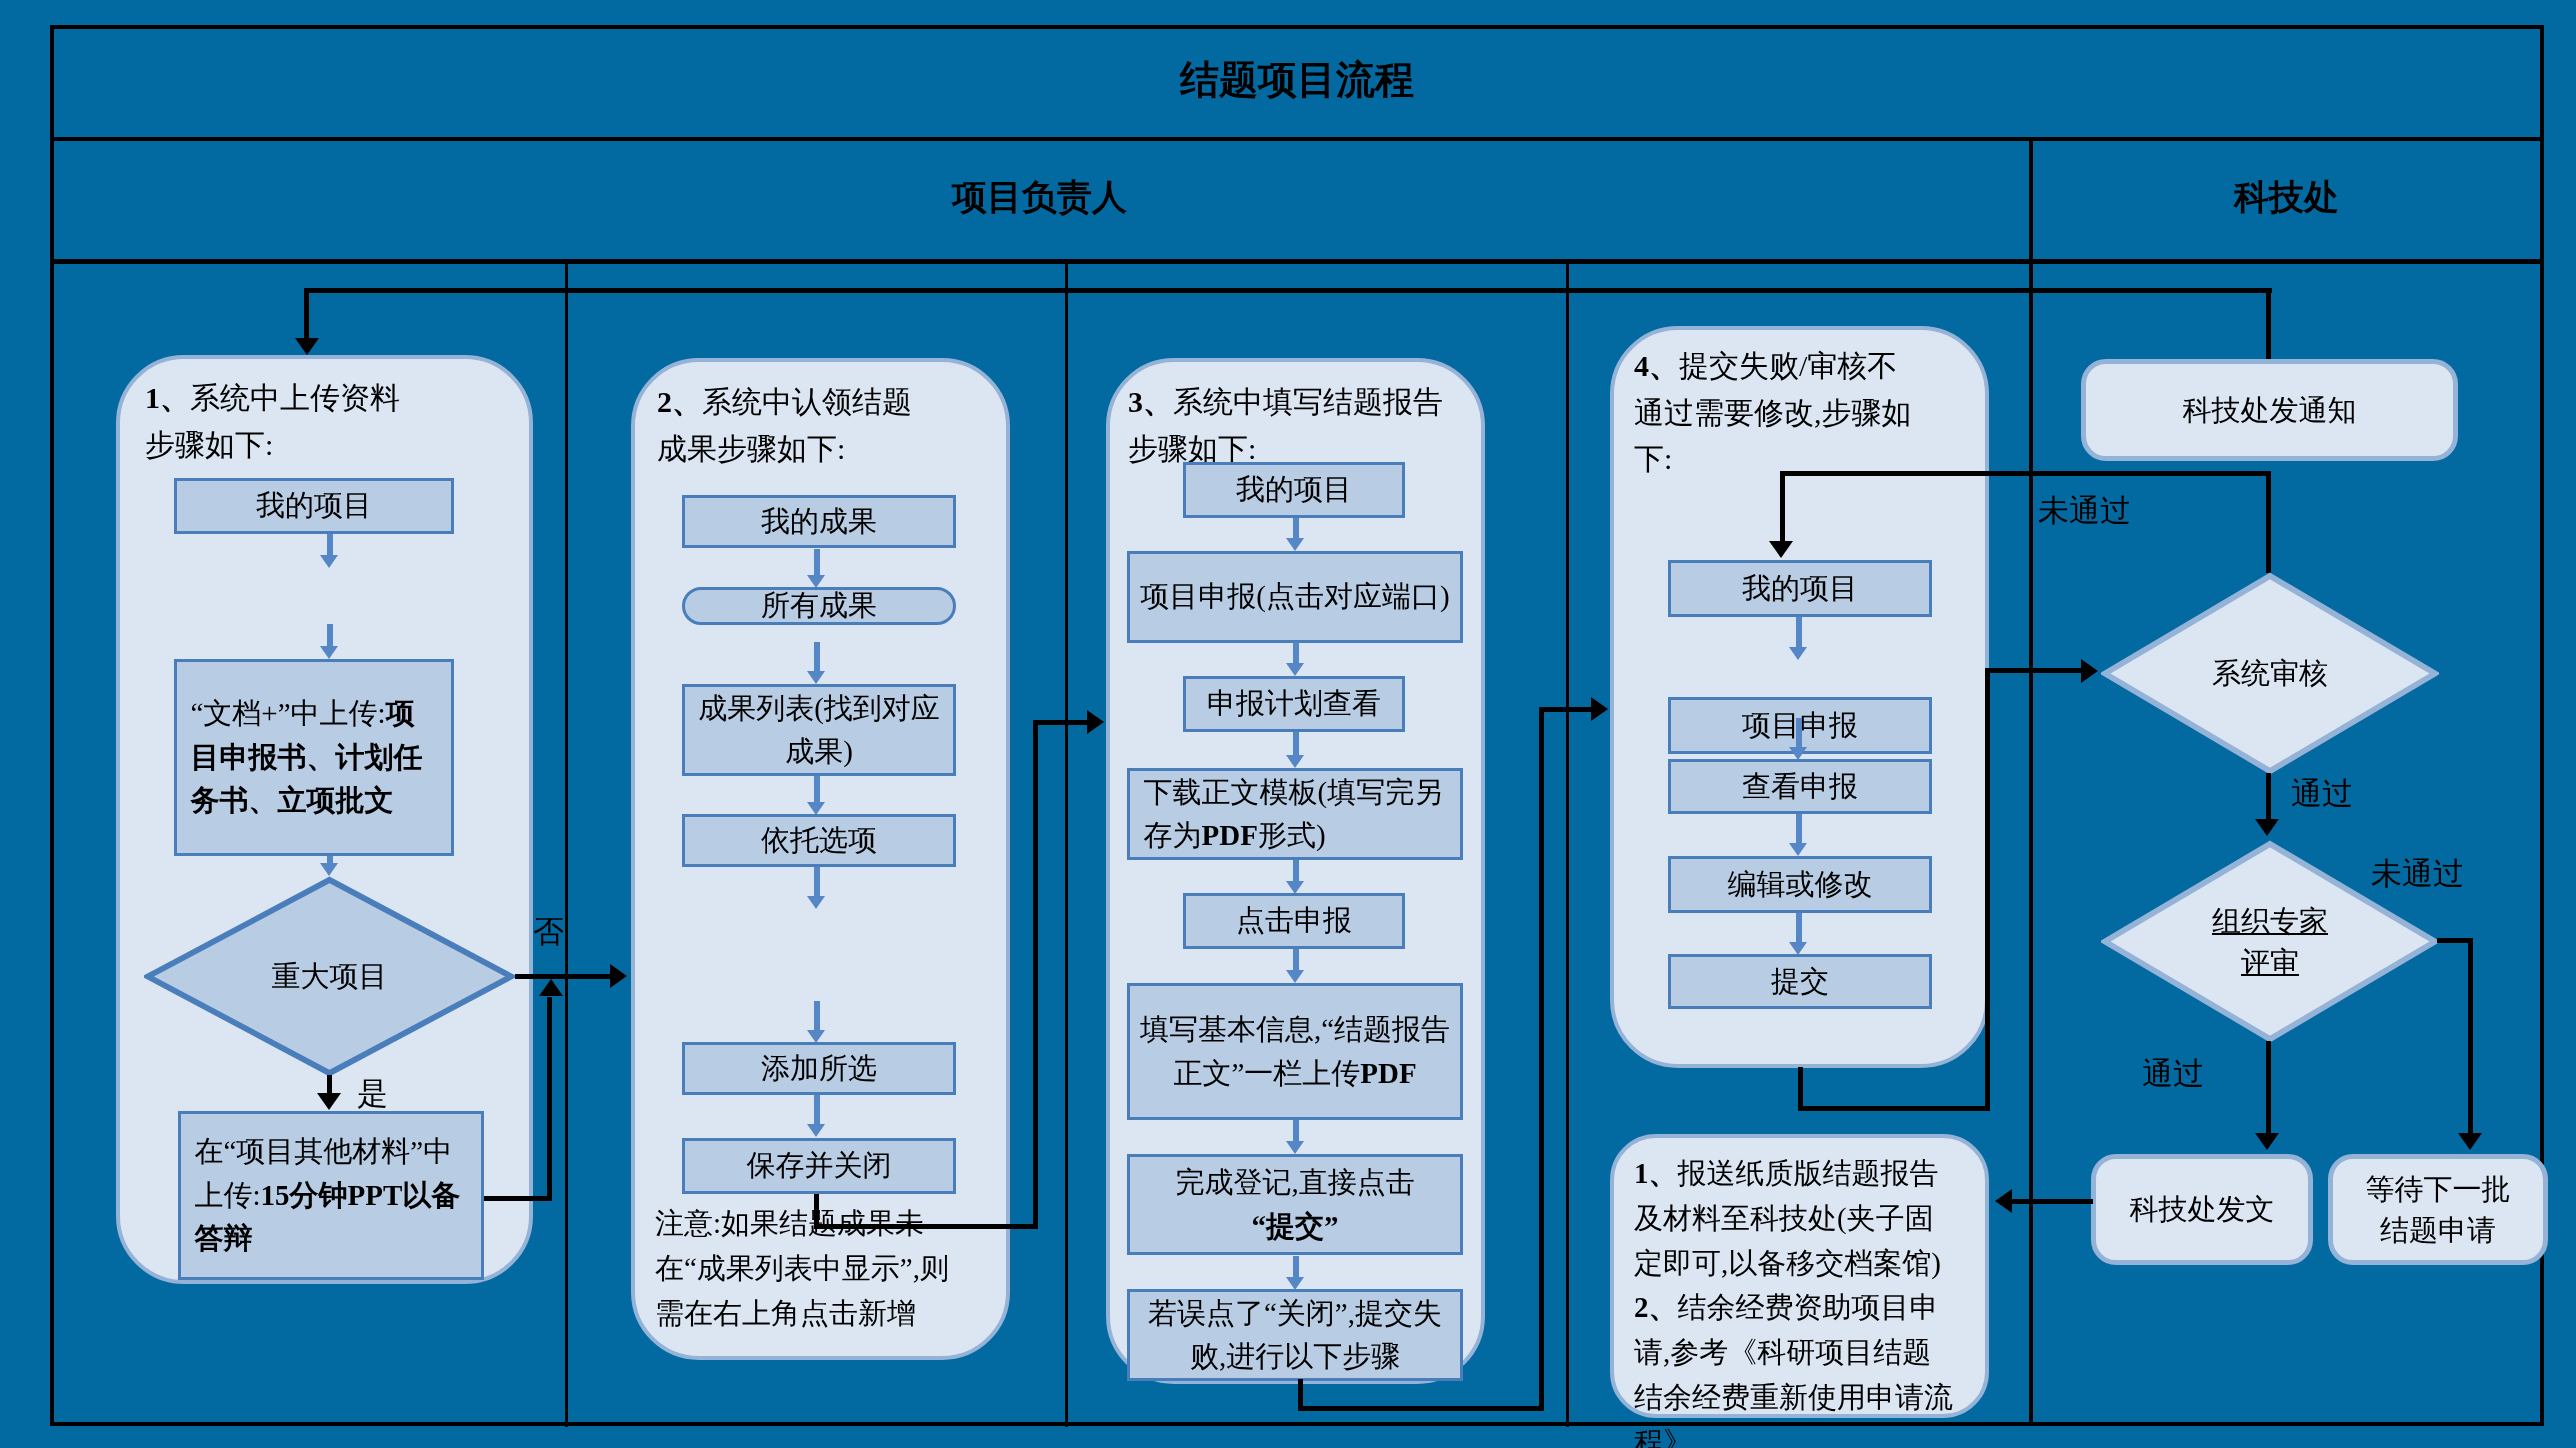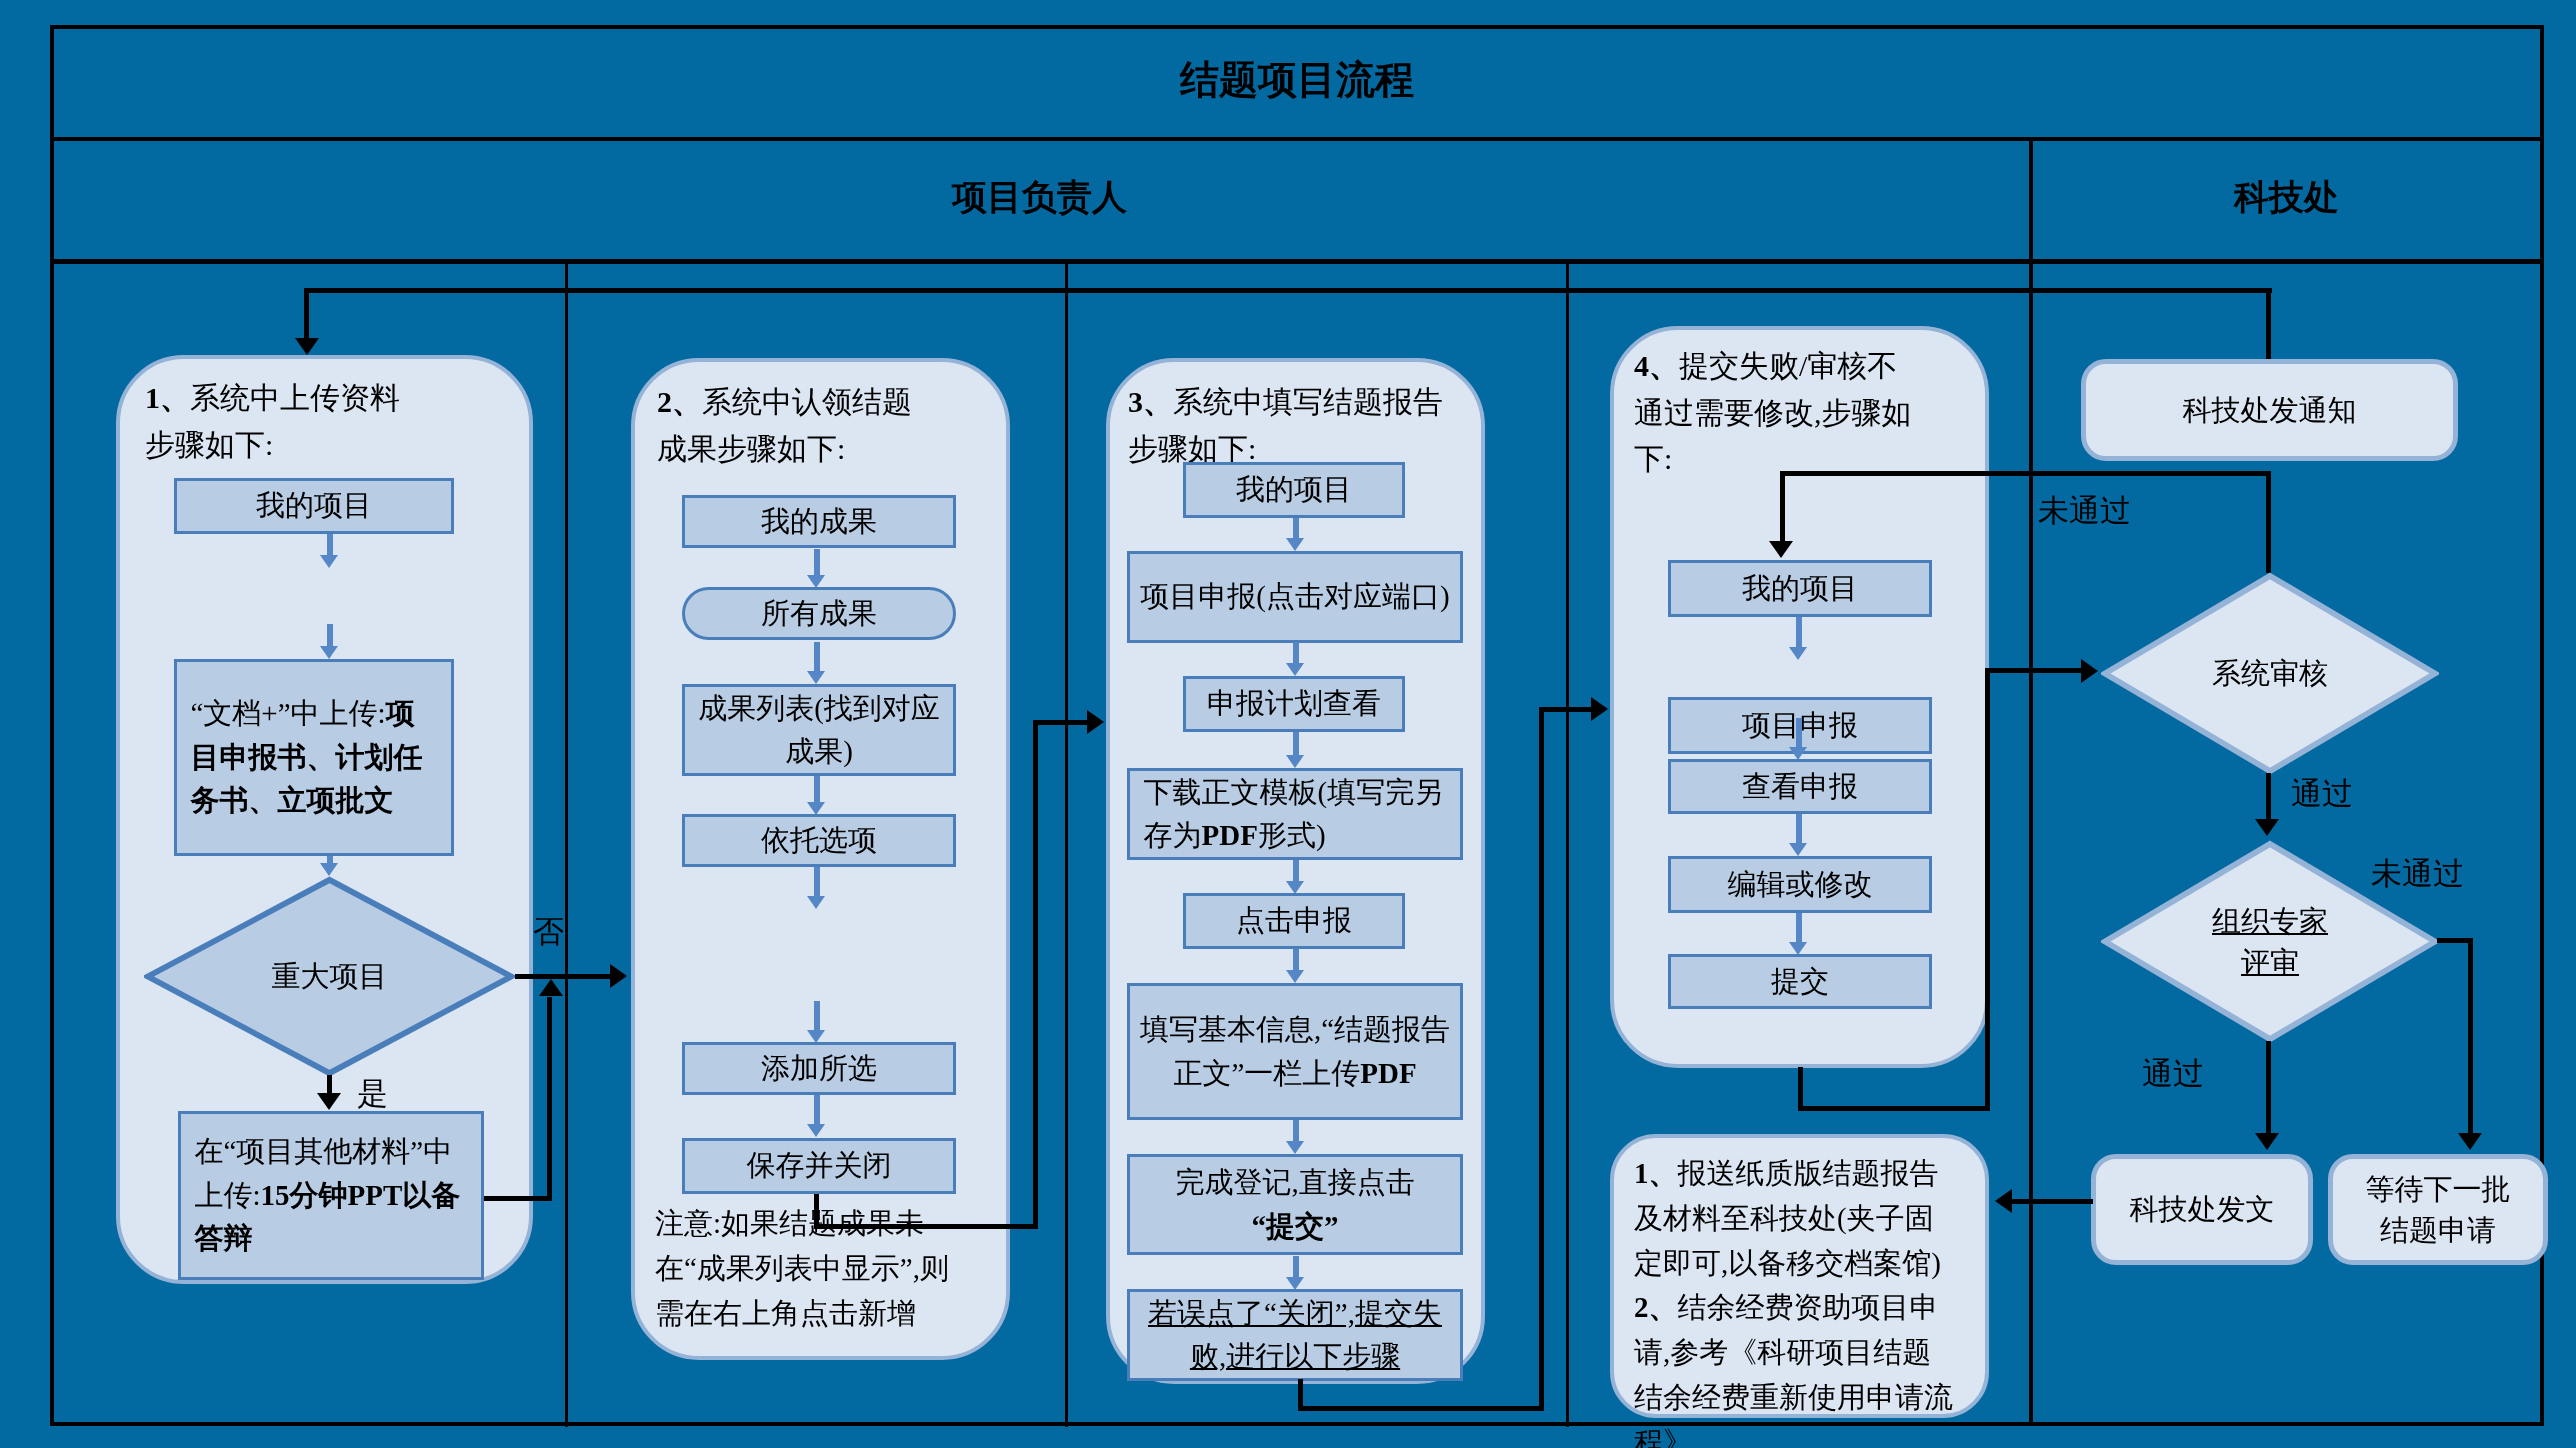--- a/index.html
+++ b/index.html
@@ -98,21 +98,21 @@
   <div class="ah u" style="left:539px;top:979px;"></div>
 
   <div class="container" style="left:631px;top:358px;width:379px;height:1002px;"></div>
   <div class="intro" style="left:657px;top:379px;width:275px;">
     <span class="num">2、</span><span>系统中认领结题成果步骤如下:</span>
   </div>
   <div class="sbox" style="left:682px;top:495px;width:274px;height:53px;">
       <span>我的成果</span>
     </div>
   <div class="ba" style="left:807px;top:549px;height:39px;"></div>
-  <div class="sbox" style="left:682px;top:587px;width:274px;height:53px;border-radius:27px;">
+  <div class="sbox" style="left:682px;top:587px;width:274px;height:38px;border-radius:27px;">
       <span>所有成果</span>
     </div>
   <div class="ba" style="left:807px;top:642px;height:42px;"></div>
   <div class="sbox" style="left:682px;top:684px;width:274px;height:92px;">
       <span>成果列表(找到对应成果)</span>
     </div>
   <div class="ba" style="left:807px;top:776px;height:39px;"></div>
   <div class="sbox" style="left:682px;top:814px;width:274px;height:53px;">
       <span>依托选项</span>
     </div>
@@ -159,21 +159,21 @@
   <div class="ba" style="left:1286px;top:949px;height:34px;"></div>
   <div class="sbox" style="left:1127px;top:983px;width:336px;height:137px;">
     <span><span>填写基本信息,“结题报告正文”一栏上传</span><span class="b">PDF</span></span>
   </div>
   <div class="ba" style="left:1286px;top:1120px;height:34px;"></div>
   <div class="sbox col" style="left:1127px;top:1154px;width:336px;height:101px;">
     <span>完成登记,直接点击</span>
     <span class="b">“提交”</span>
   </div>
   <div class="ba" style="left:1286px;top:1256px;height:34px;"></div>
-  <div class="sbox" style="left:1127px;top:1289px;width:336px;height:92px;text-decoration:underline;">
+  <div class="sbox" style="left:1127px;top:1289px;width:336px;height:92px;">
       <span>若误点了“关闭”,提交失败,进行以下步骤</span>
     </div>
 
   <div class="bl" style="left:1298px;top:1379px;width:4.8px;height:32px;"></div>
   <div class="bl" style="left:1298px;top:1406px;width:245px;height:4.8px;"></div>
   <div class="bl" style="left:1539px;top:707px;width:4.8px;height:704px;"></div>
   <div class="bl" style="left:1539px;top:707px;width:54px;height:4.8px;"></div>
   <div class="ah r" style="left:1591px;top:697px;"></div>
 
   <div class="container" style="left:1610px;top:326px;width:379px;height:742px;"></div>

